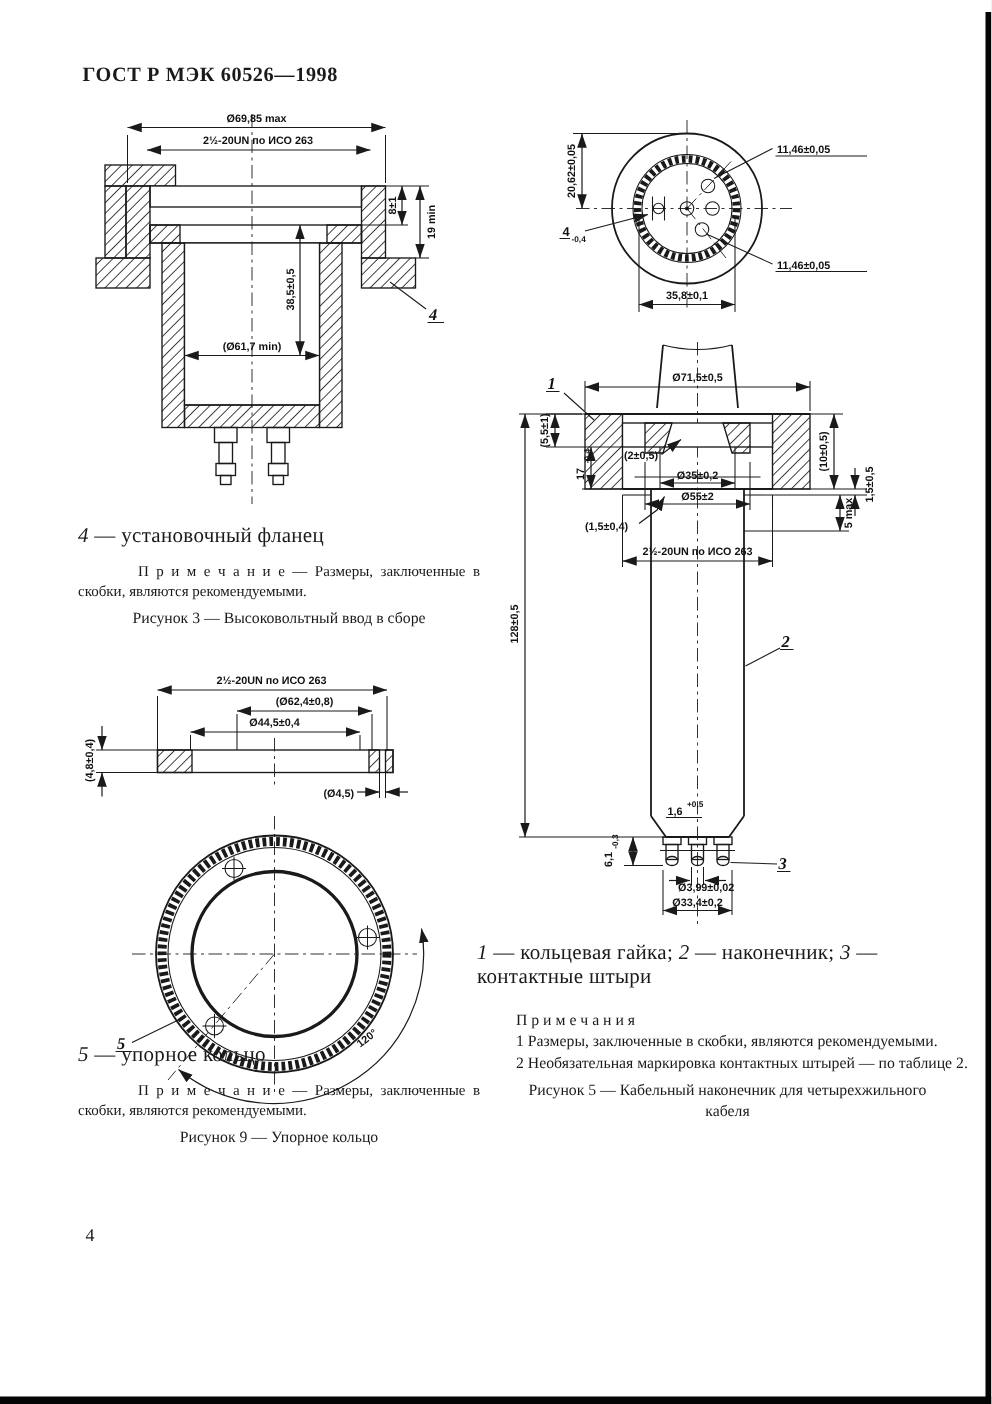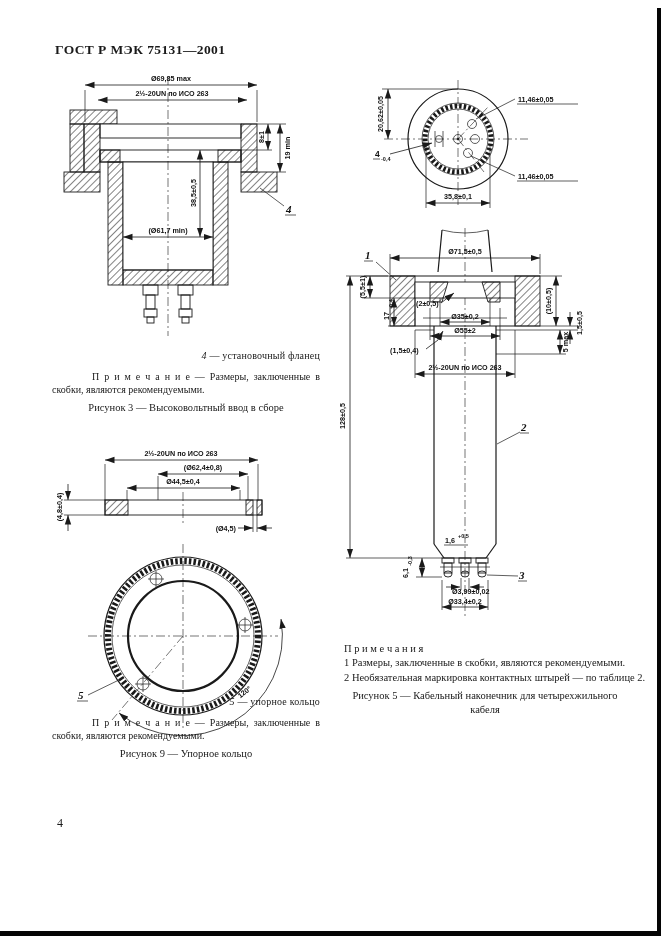--- a/index.html
+++ b/index.html
@@ -5,21 +5,21 @@
   html,body { margin:0; padding:0; background:#e8e8e8; }
   .page {
     position:relative; width:661px; height:936px; background:#ffffff;
     font-family:"Liberation Serif", serif; color:#1a1a1a; overflow:hidden;
     margin:0 auto;
   }
   .hdr { position:absolute; left:55px; top:42px; font-weight:bold; font-size:13.5px; letter-spacing:.4px; }
   .pagenum { position:absolute; left:57px; top:816px; font-size:12px; }
   .fig { position:absolute; }
   .capblock { position:absolute; }
-  .legend { text-align:right; font-size:10px; letter-spacing:.2px; }
+  .legend { text-align:left; font-size:14px; letter-spacing:.2px; }
   .legend .it { font-style:italic; }
   .note { font-size:10px; text-align:justify; text-indent:40px; margin:10px 0 0 0; line-height:1.28; }
   .notes-title { font-size:10.5px; text-indent:26px; margin:15px 0 0 0; }
   .note2 { font-size:10.5px; text-align:justify; text-indent:26px; margin:2px 0 0 0; line-height:1.28; }
   .caption { text-align:center; font-size:10.5px; margin-top:4px; line-height:1.3; }
   .edge-b { position:absolute; left:0; top:931px; width:661px; height:5px; background:#050505; }
   .edge-r { position:absolute; left:657px; top:8px; width:4px; height:928px; background:#050505; }
 
   svg text { font:700 7.2px "Liberation Sans", sans-serif; fill:#111; }
   svg text.small { font-size:5.5px; }
@@ -32,21 +32,21 @@
   .hr    { stroke:#1a1a1a; stroke-width:.9; }
   .wr    { fill:#fff; stroke:#1a1a1a; stroke-width:.9; }
   .nofill{ fill:none; stroke:#1a1a1a; stroke-width:.9; }
   .knurl { fill:none; stroke:#1a1a1a; stroke-width:6; stroke-dasharray:2.5 2.1; }
 </style>
 </head>
 <body>
 
 <div class="page">
 
-  <div class="hdr">ГОСТ Р МЭК 75131—2001</div>
+  <div class="hdr">ГОСТ Р МЭК 60526—1998</div>
 
   <svg class="fig" style="left:50px; top:70px;" width="280" height="270">
     <defs>
       <pattern id="h3" patternUnits="userSpaceOnUse" width="5" height="5" patternTransform="rotate(45)">
         <line x1="0" y1="0" x2="0" y2="5" stroke="#1a1a1a" stroke-width="1.1"></line>
       </pattern>
       <marker id="a3" viewBox="0 0 10 8" refX="9.5" refY="4" markerWidth="10" markerHeight="8" orient="auto-start-reverse" markerUnits="userSpaceOnUse">
         <path d="M0,0.8 L9.5,4 L0,7.2 Z" fill="#1a1a1a"></path>
       </marker>
     </defs>
@@ -354,20 +354,21 @@
     <text x="122" y="368">Ø3,99±0,02</text>
     <text x="135" y="378" text-anchor="middle">Ø33,4±0,2</text>
     <text x="78" y="347" text-anchor="middle" transform="rotate(-90 78 347)">6,1</text>
     <text class="small" x="82" y="335" text-anchor="middle" transform="rotate(-90 82 335)">-0,3</text>
     <text class="reflabel" x="35" y="33">1</text>
     <text class="reflabel" x="191" y="205">2</text>
     <text class="reflabel" x="189" y="353">3</text>
   </svg>
 
   <div class="capblock" style="left:318px; top:628px; width:334px;">
+    <div class="legend"><span class="it">1</span><span> — кольцевая гайка; </span><span class="it">2</span><span> — наконечник; </span><span class="it">3</span><span> — контактные штыри</span></div>
     <p class="notes-title">П р и м е ч а н и я</p>
     <p class="note2">1  Размеры, заключенные в скобки, являются рекомендуемыми.</p>
     <p class="note2">2  Необязательная маркировка контактных штырей — по таблице 2.</p>
     <div class="caption">
       <div>Рисунок 5 — Кабельный наконечник для четырехжильного</div>
       <div>кабеля</div>
     </div>
   </div>
 
   <div class="pagenum">4</div>

